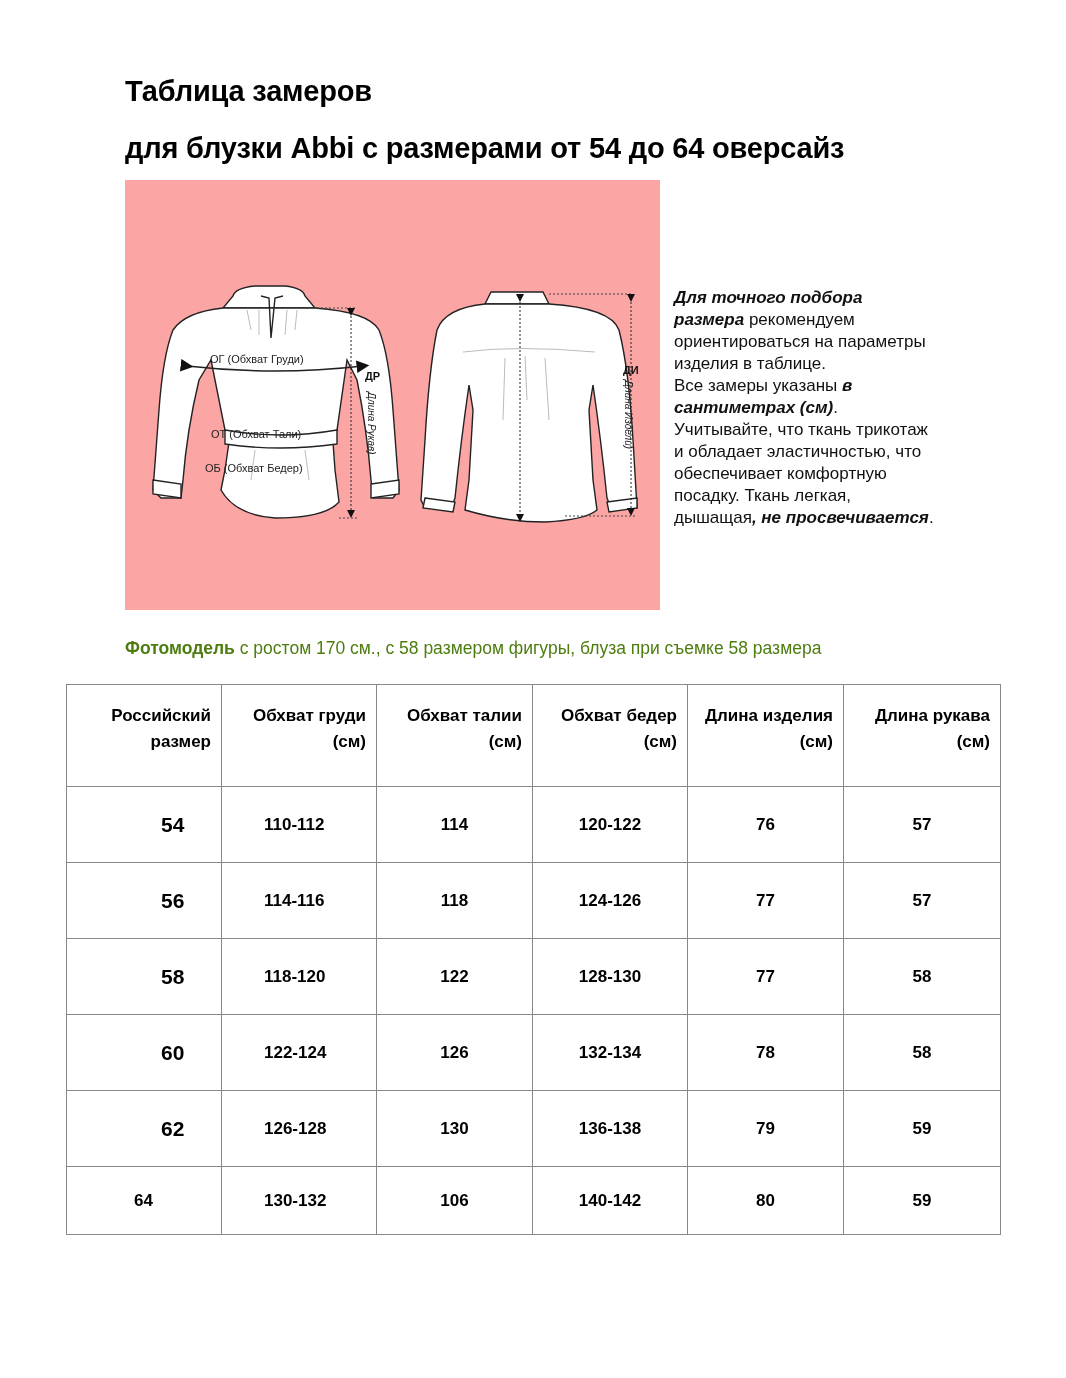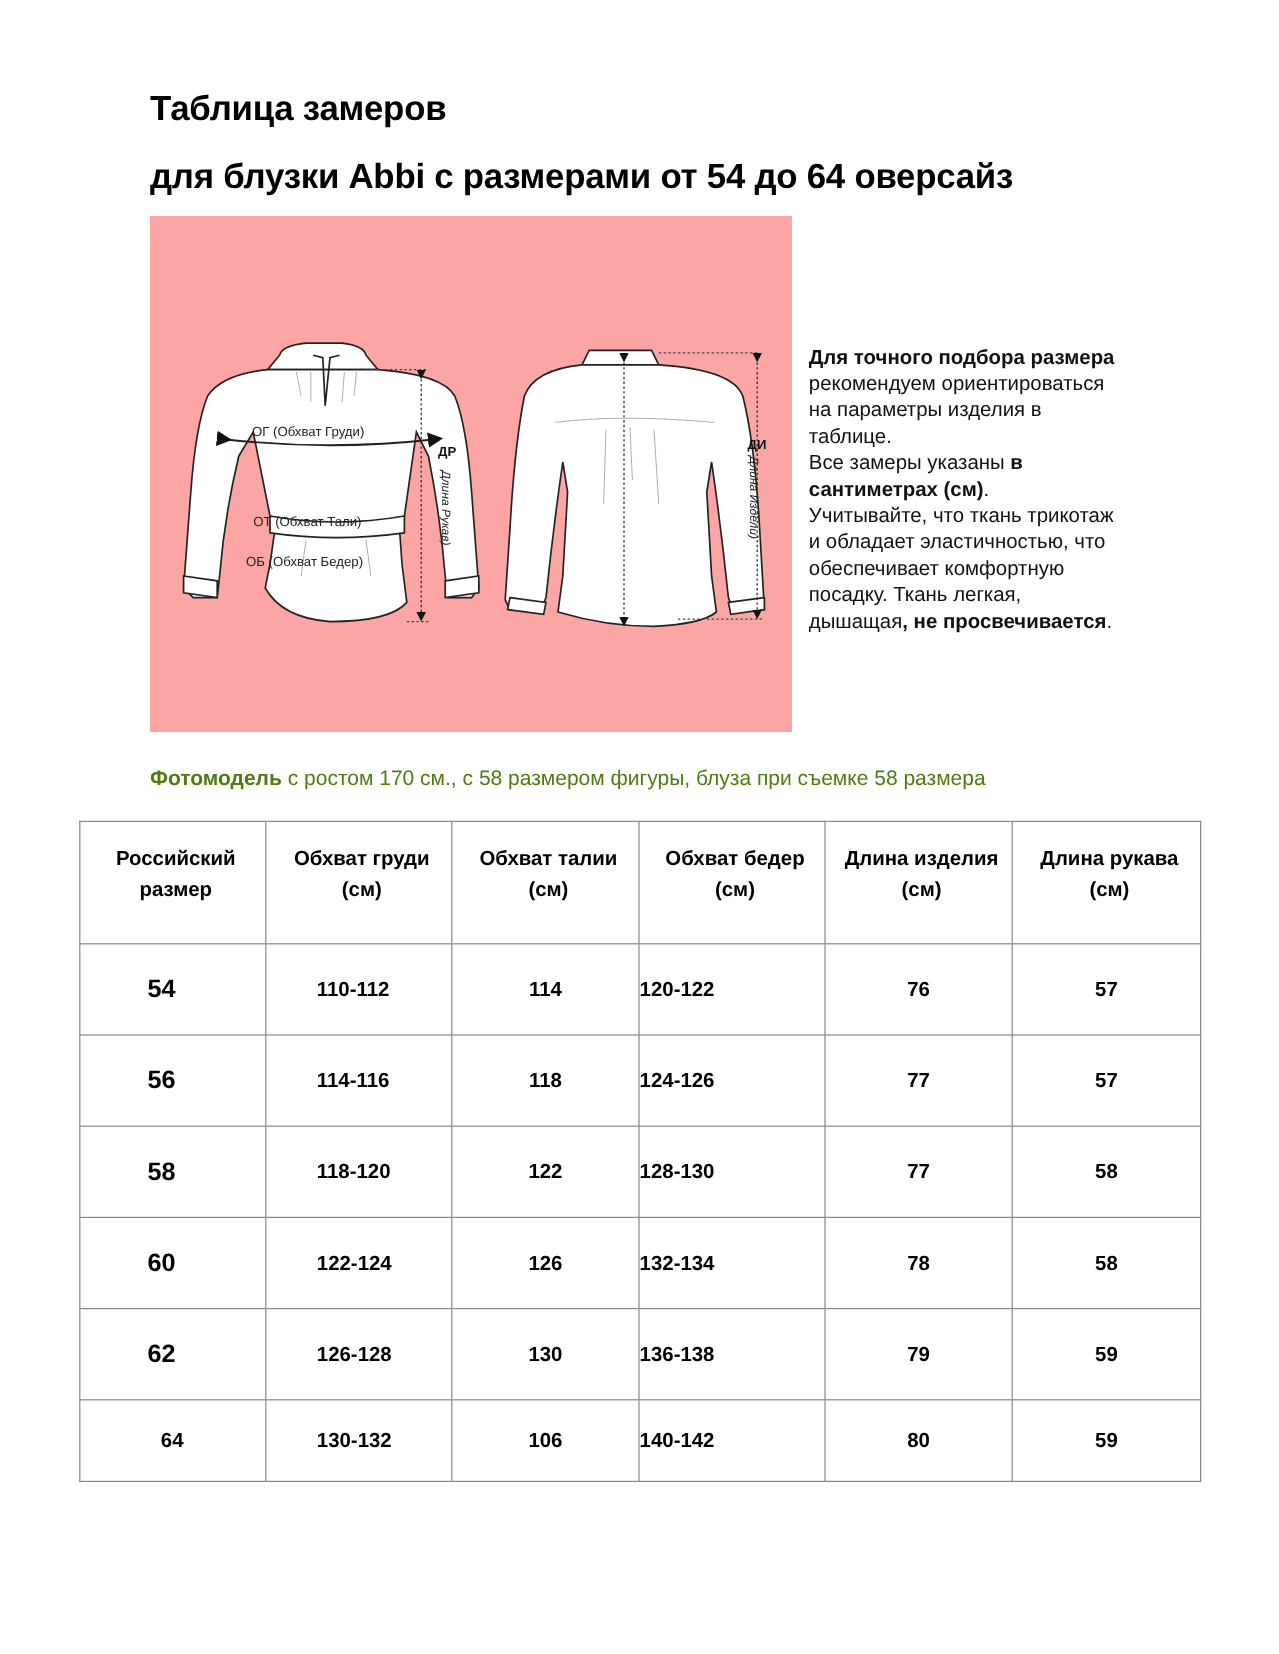--- a/index.html
+++ b/index.html
@@ -6,34 +6,34 @@
     body { width: 1066px; height: 1378px; position: relative; overflow: hidden;
            font-family: "Liberation Sans", sans-serif; color: #000; }
     .title { position: absolute; left: 125px; font-weight: bold; font-size: 29px; letter-spacing: -0.2px; white-space: nowrap; }
     #title1 { top: 75px; }
     #title2 { top: 132px; }
 
     .figure { position: absolute; left: 125px; top: 180px; width: 535px; height: 430px; background: #fca5a5; }
     .figure svg { position: absolute; left: 0; top: 0; }
 
     .desc { position: absolute; left: 674px; top: 287px; width: 260px; font-size: 17px; line-height: 22px; color: #111; }
-    .desc b { font-weight: bold; }
+    .desc b { font-weight: bold; font-style: italic; }
 
     .model { position: absolute; left: 125px; top: 638px; font-size: 17.5px; white-space: nowrap; color: #4d7c0f; }
     .model b { font-weight: bold; }
 
     table.sizes { position: absolute; left: 66px; top: 684px; border-collapse: collapse; table-layout: fixed; width: 934px; }
     table.sizes td, table.sizes th { border: 1.5px solid #888; padding: 0; }
-    table.sizes th { height: 102px; text-align: center; vertical-align: top; font-weight: bold; font-size: 17px; line-height: 26px; padding: 18px 10px 0 15px; box-sizing: border-box; }
+    table.sizes th { height: 102px; text-align: right; vertical-align: top; font-weight: bold; font-size: 17px; line-height: 26px; padding: 18px 10px 0 15px; box-sizing: border-box; }
     table.sizes td { height: 75px; text-align: center; vertical-align: middle; font-weight: bold; font-size: 17px; }
-    table.sizes td.size { font-size: 21px; text-align: left; padding-left: 56px; }
+    table.sizes td.size { font-size: 21px; text-align: left; padding-left: 94px; }
     table.sizes tr.last td { height: 67px; }
     table.sizes tr.last td.size { font-size: 17px; padding-left: 67px; }
     table.sizes td.c1 { padding-left: 30px; box-sizing: border-box; text-align: left; padding-left: 42px; }
-    table.sizes td.c3 { text-align: left; }
+    table.sizes td.c3 { text-align: center; }
     .svgtext { font-family: "Liberation Sans", sans-serif; }
   </style>
 </head>
 <body>
 
 <div class="title" id="title1">Таблица замеров</div>
 <div class="title" id="title2">для блузки Abbi с размерами от 54 до 64 оверсайз</div>
 
 <div class="figure">
   <svg width="535" height="430" viewBox="0 0 535 430">

